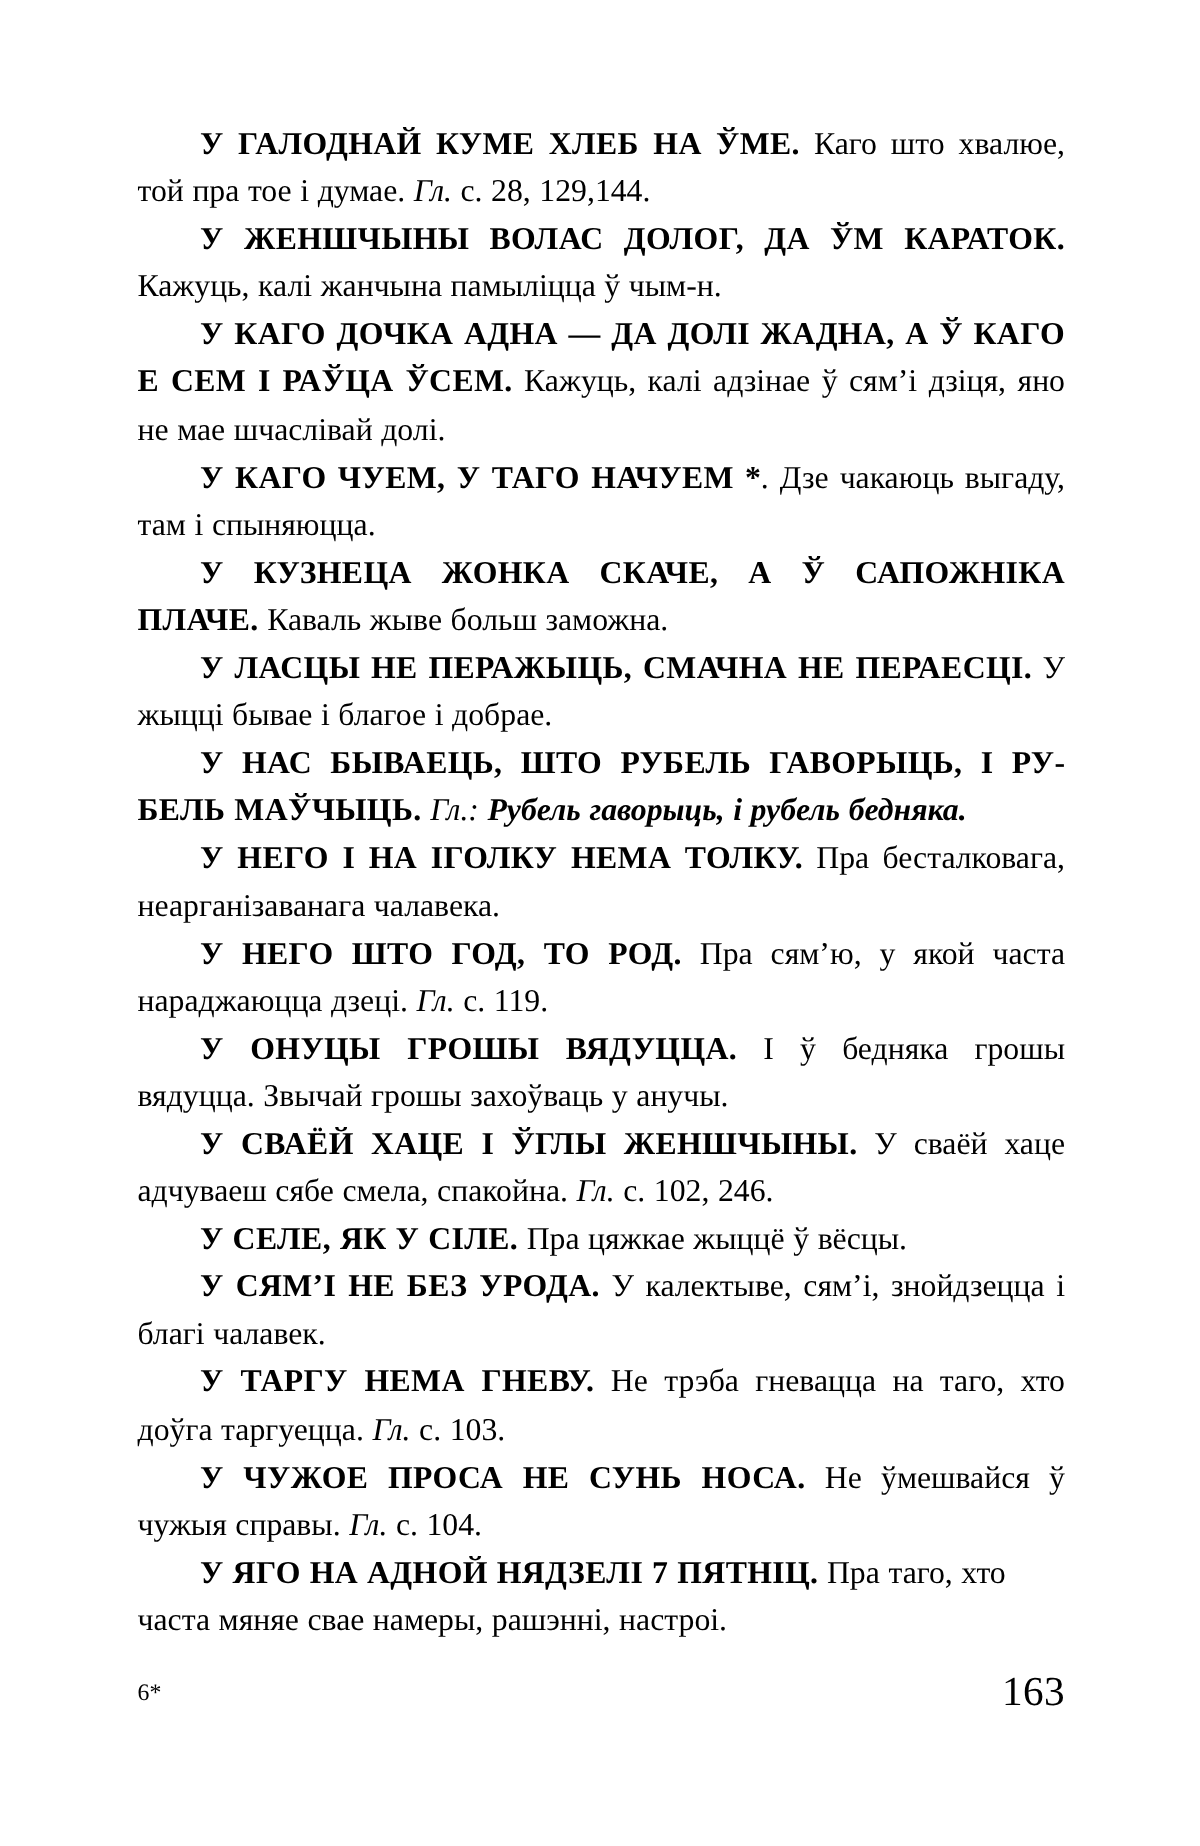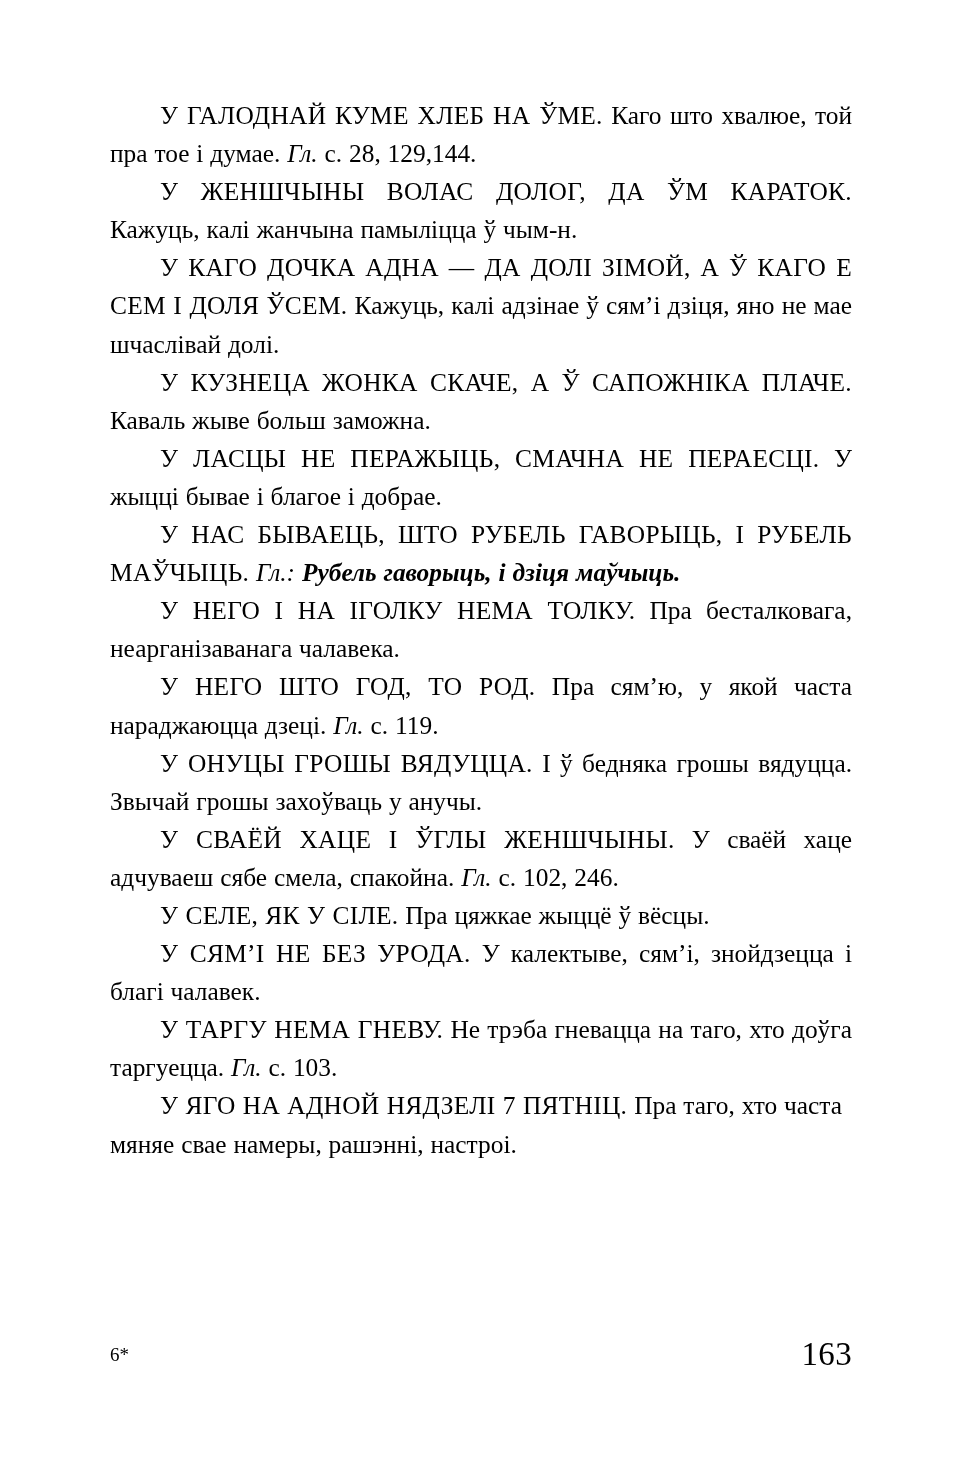--- a/index.html
+++ b/index.html
@@ -43,21 +43,21 @@
     -webkit-hyphens: manual;
     word-spacing: 0.02em;
   }
 
   .entry:last-of-type {
     text-align: left;
   }
 
   
   .hw {
-    font-weight: normal;
+    font-weight: bold;
     letter-spacing: 0.012em;
   }
 
   
   .gl {
     font-weight: normal;
   }
 
   
   .ref {
@@ -106,34 +106,37 @@
 
     <p class="entry">
       <span class="hw">У ГАЛОДНАЙ КУМЕ ХЛЕБ НА ЎМЕ.</span><span class="gl"> Каго што хвалюе, той пра тое і думае. </span><span class="ref">Гл.</span><span class="gl"> с. 28, 129,144.</span>
     </p>
 
     <p class="entry">
       <span class="hw">У ЖЕНШЧЫНЫ ВОЛАС ДОЛОГ, ДА ЎМ КАРА­ТОК.</span><span class="gl"> Кажуць, калі жанчына памыліцца ў чым-н.</span>
     </p>
 
     <p class="entry">
-      <span class="hw">У КАГО ДОЧКА АДНА — ДА ДОЛІ ЗІМОЙ, А Ў КАГО Е СЕМ І ДОЛЯ ЎСЕМ.</span><span class="gl"> Кажуць, калі адзінае ў сям’і дзіця, яно не мае шчаслівай долі.</span>
+      <span class="hw">У КАГО ДОЧКА АДНА — ДА ДОЛІ ЖАДНА, А Ў КАГО Е СЕМ І РАЎЦА ЎСЕМ.</span><span class="gl"> Кажуць, калі адзінае ў сям’і дзіця, яно не мае шчаслівай долі.</span>
     </p>
 
+    <p class="entry">
+      <span class="hw">У КАГО ЧУЕМ, У ТАГО НАЧУЕМ</span><span class="footnote-mark"> *</span><span class="gl">. Дзе чакаюць выгаду, там і спыняюцца.</span>
+    </p>
 
     <p class="entry">
       <span class="hw">У КУЗНЕЦА ЖОНКА СКАЧЕ, А Ў САПОЖНІКА ПЛАЧЕ.</span><span class="gl"> Каваль жыве больш заможна.</span>
     </p>
 
     <p class="entry">
       <span class="hw">У ЛАСЦЫ НЕ ПЕРАЖЫЦЬ, СМАЧНА НЕ ПЕ­РАЕСЦІ.</span><span class="gl"> У жыцці бывае і благое і добрае.</span>
     </p>
 
     <p class="entry">
-      <span class="hw">У НАС БЫВАЕЦЬ, ШТО РУБЕЛЬ ГАВОРЫЦЬ, І РУ­БЕЛЬ МАЎЧЫЦЬ.</span><span class="gl"> </span><span class="ref">Гл.:</span><span class="refq"> Рубель гаворыць, і дзіця маўчыць.</span>
+      <span class="hw">У НАС БЫВАЕЦЬ, ШТО РУБЕЛЬ ГАВОРЫЦЬ, І РУ­БЕЛЬ МАЎЧЫЦЬ.</span><span class="gl"> </span><span class="ref">Гл.:</span><span class="refq"> Рубель гаворыць, і рубель бедняка.</span>
     </p>
 
     <p class="entry">
       <span class="hw">У НЕГО І НА ІГОЛКУ НЕМА ТОЛКУ.</span><span class="gl"> Пра бестал­ковага, неарганізаванага чалавека.</span>
     </p>
 
 
     <p class="entry">
       <span class="hw">У НЕГО ШТО ГОД, ТО РОД.</span><span class="gl"> Пра сям’ю, у якой часта нараджаюцца дзеці. </span><span class="ref">Гл.</span><span class="gl"> с. 119.</span>
     </p>
@@ -153,20 +156,23 @@
 
     <p class="entry">
       <span class="hw">У СЯМ’І НЕ БЕЗ УРОДА.</span><span class="gl"> У калектыве, сям’і, зной­дзецца і благі чалавек.</span>
     </p>
 
     <p class="entry">
       <span class="hw">У ТАРГУ НЕМА ГНЕВУ.</span><span class="gl"> Не трэба гневацца на таго, хто доўга таргуецца. </span><span class="ref">Гл.</span><span class="gl"> с. 103.</span>
     </p>
 
 
+    <p class="entry">
+      <span class="hw">У ЧУЖОЕ ПРОСА НЕ СУНЬ НОСА.</span><span class="gl"> Не ўмешвайся ў чужыя справы. </span><span class="ref">Гл.</span><span class="gl"> с. 104.</span>
+    </p>
 
     <p class="entry">
       <span class="hw">У ЯГО НА АДНОЙ НЯДЗЕЛІ 7 ПЯТНІЦ.</span><span class="gl"> Пра таго, хто часта мяняе свае намеры, рашэнні, настроі.</span>
     </p>
 
   </div>
 
   <div class="footer">
     <span class="sig">6*</span>
     <span class="folio">163</span>

